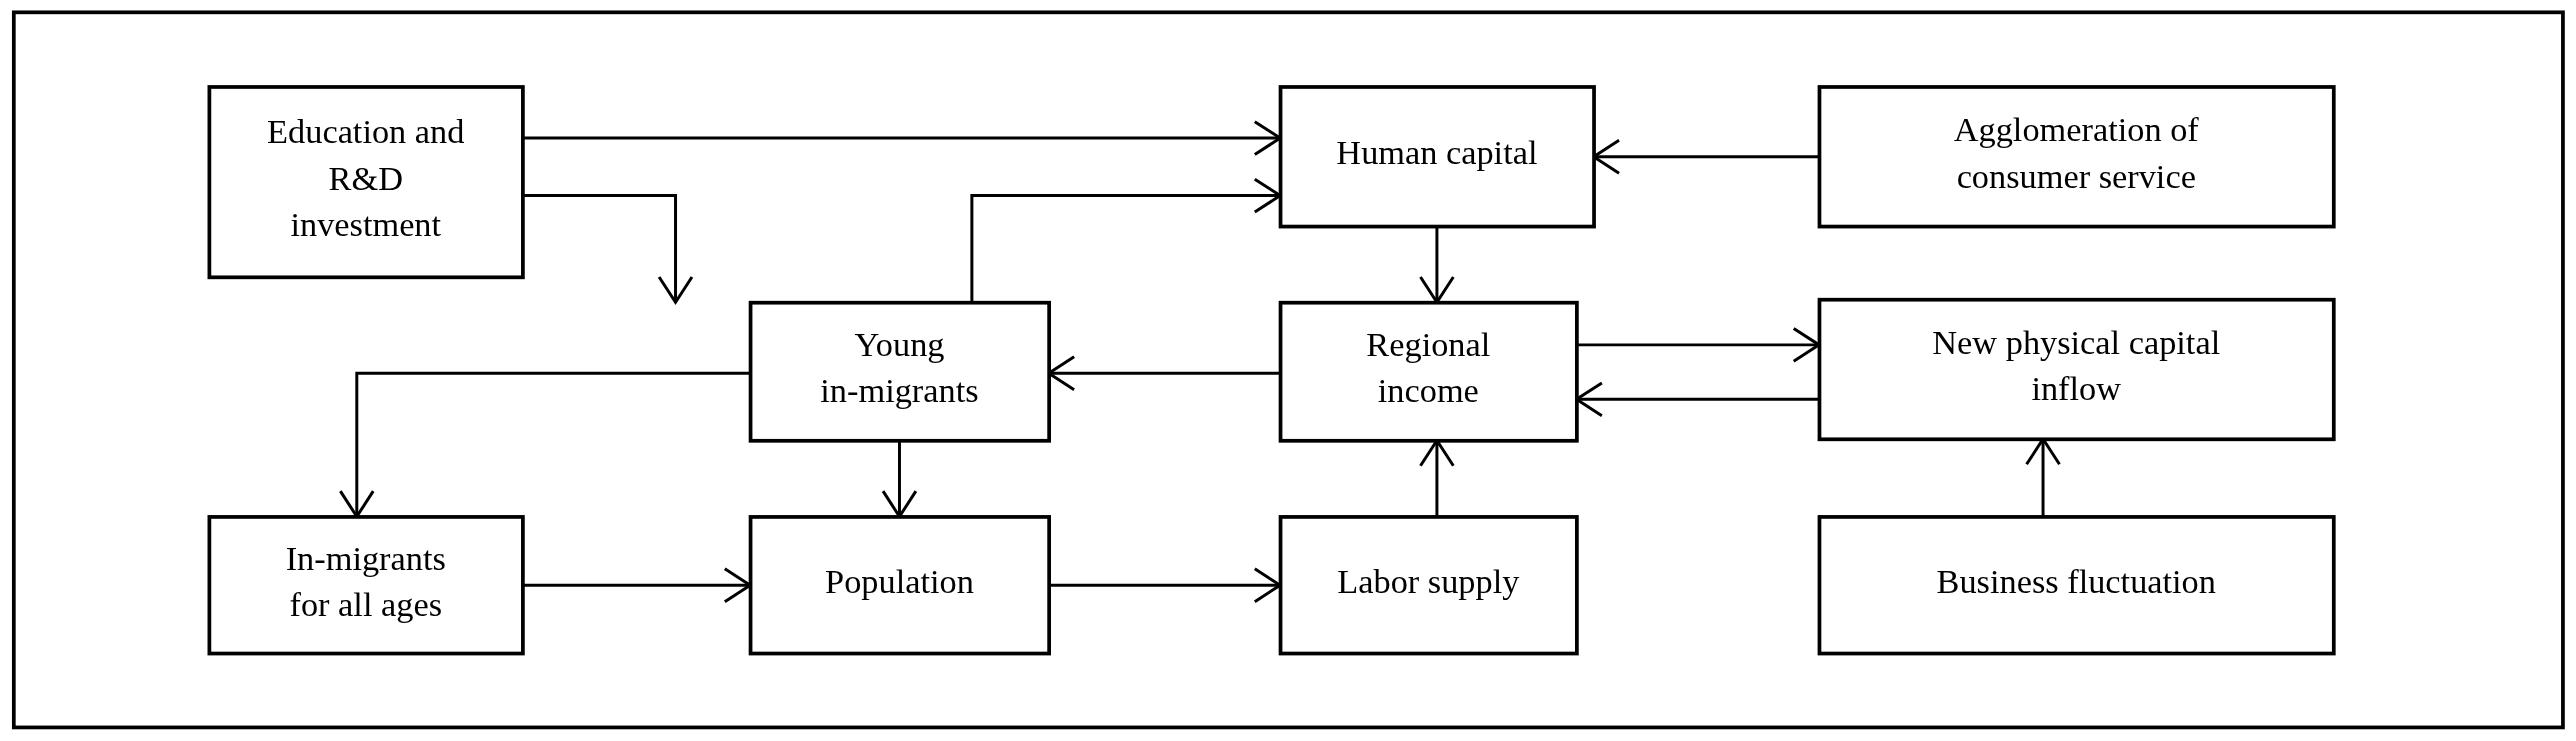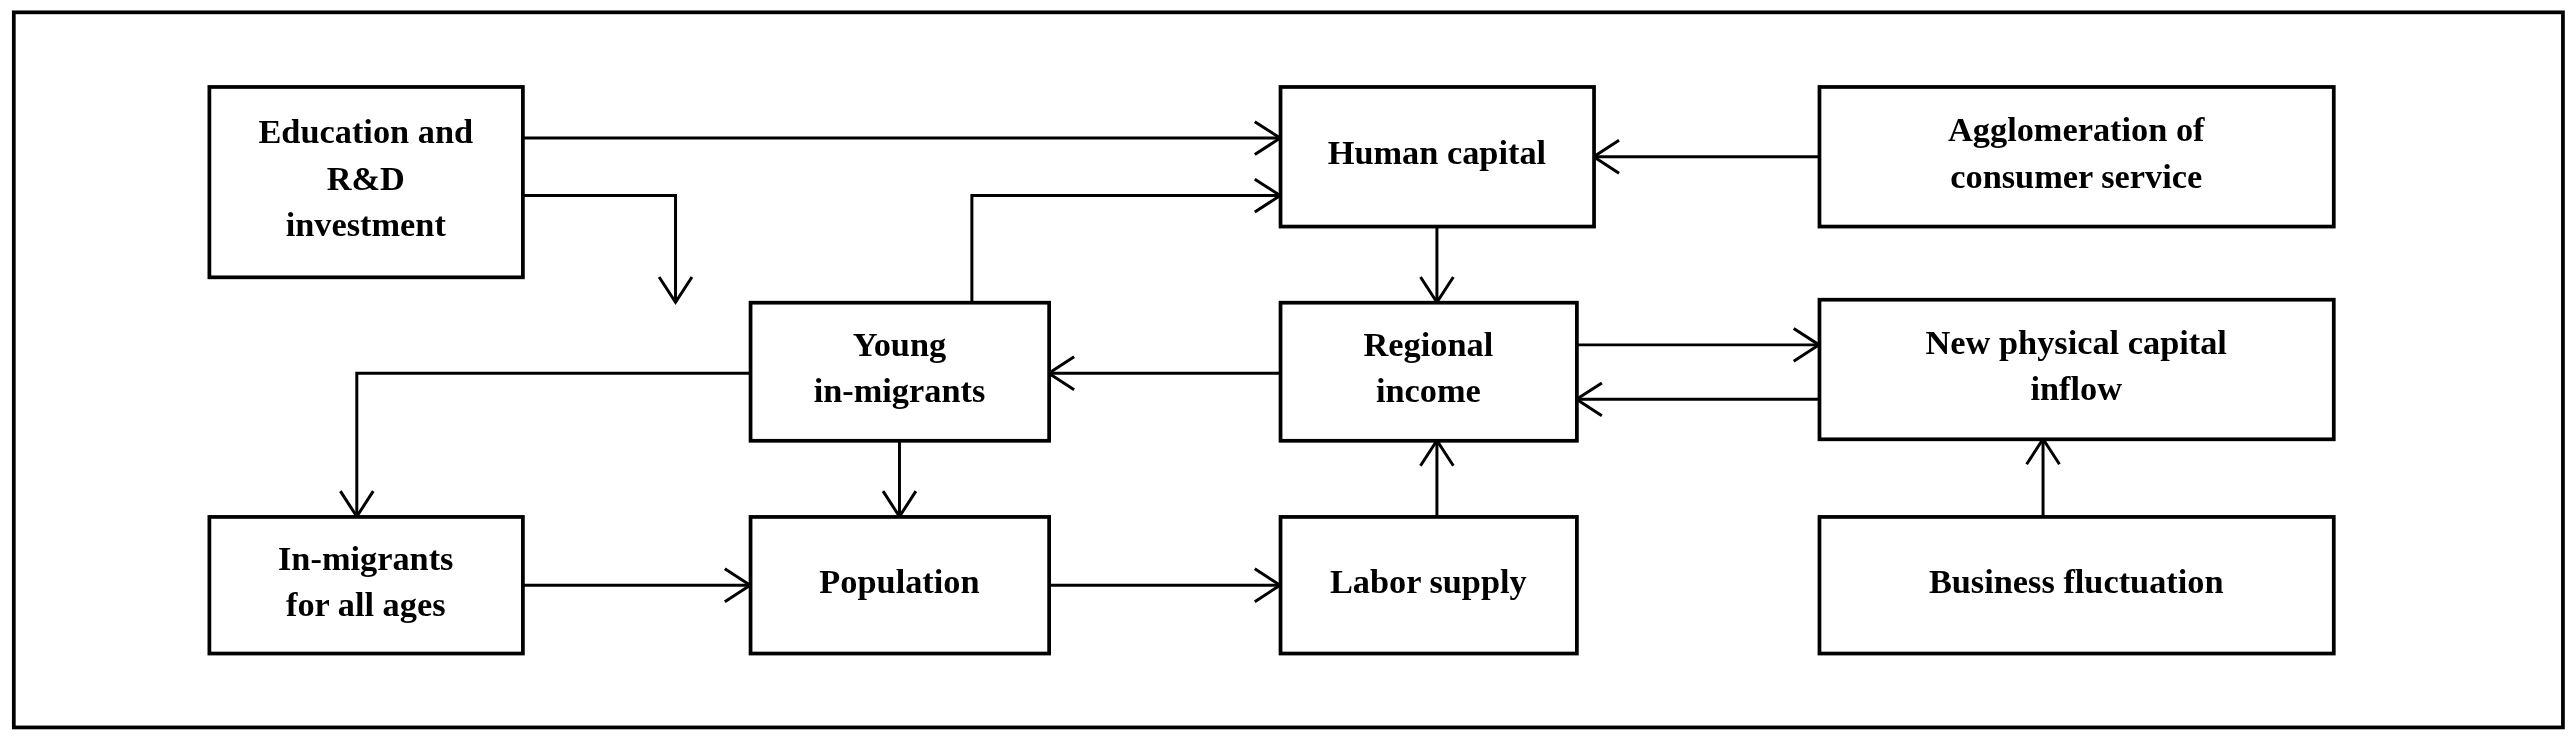--- a/index.html
+++ b/index.html
@@ -10,21 +10,20 @@
   }
   body {
     font-family: "Liberation Serif", "DejaVu Serif", serif;
   }
   #canvas {
     position: relative;
     width: 2576px;
     height: 742px;
     background: #ffffff;
     overflow: hidden;
-    font-weight: bold;
   }
   svg.diagram {
     position: absolute;
     top: 0;
     left: 0;
     width: 2576px;
     height: 742px;
     display: block;
   }
   .frame-rect {

